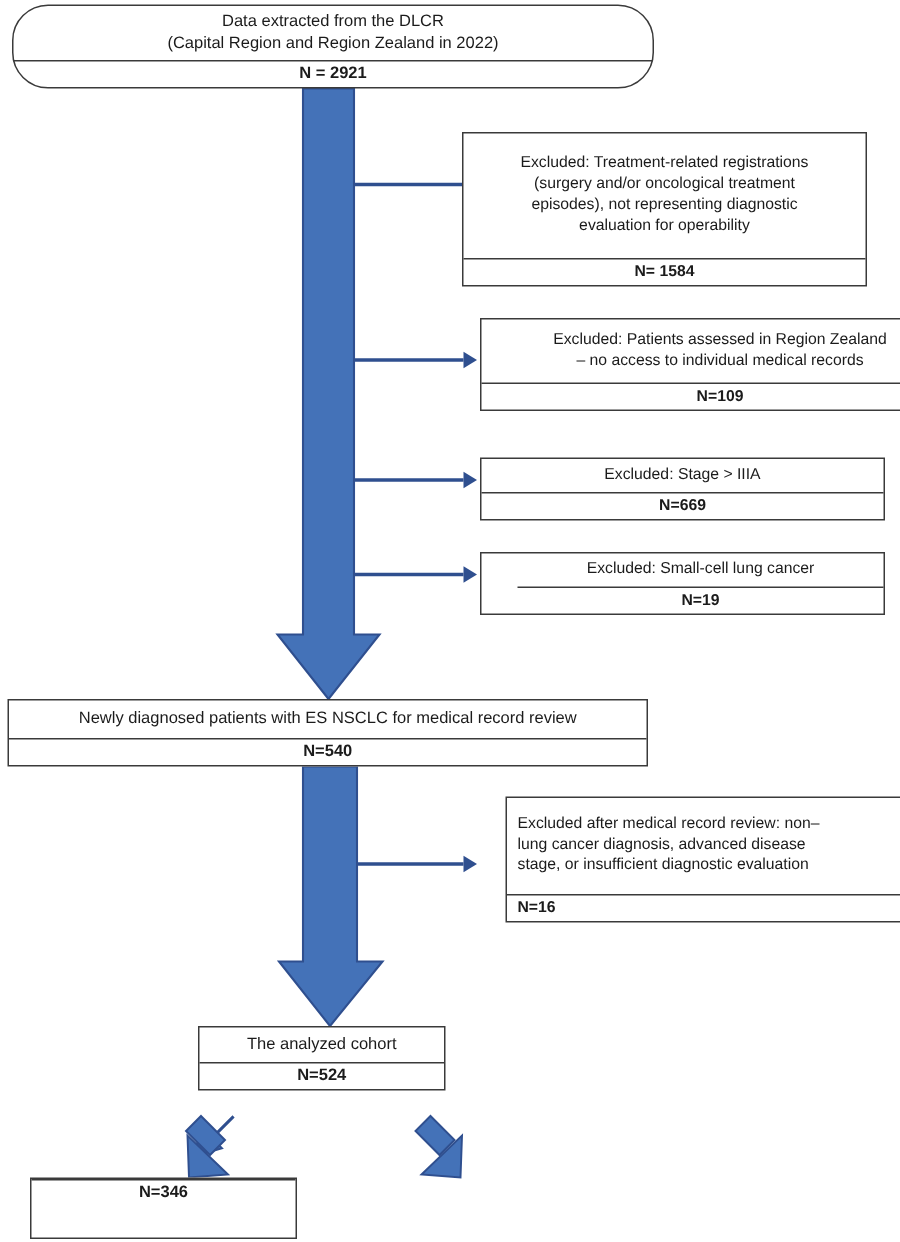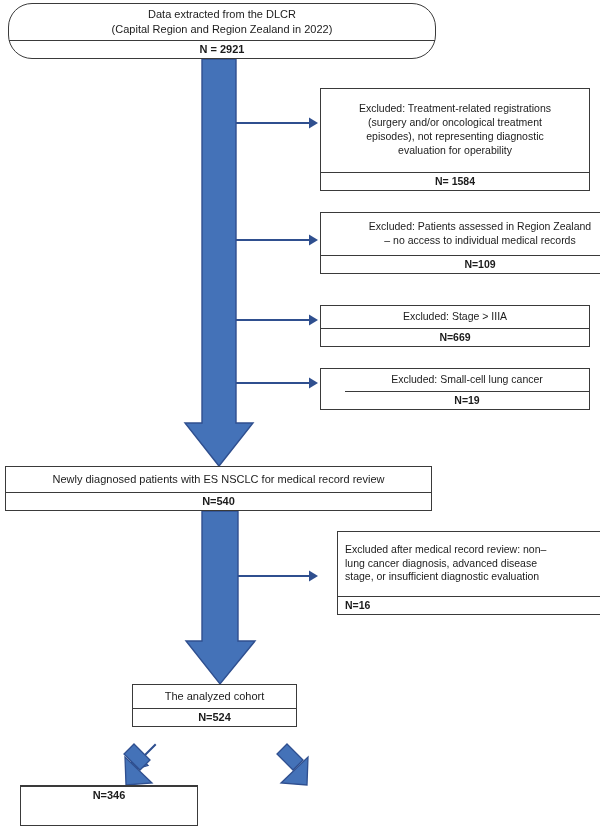--- a/index.html
+++ b/index.html
@@ -130,21 +130,21 @@
       <span class="txt">
         <span>Data extracted from the DLCR</span><br>
         <span>(Capital Region and Region Zealand in 2022)</span>
       </span>
     </div>
     <div class="count">
       <span class="txt">N = 2921</span>
     </div>
   </div>
 
-  <div class="box fs-105" style="left:320px; top:88px; width:270px; height:103px;">
+  <div class="box fs-105" style="left:308px; top:88px; width:270px; height:103px;">
     <div class="body">
       <span class="txt">
         <span>Excluded: Treatment-related registrations</span><br>
         <span>(surgery and/or oncological treatment</span><br>
         <span>episodes), not representing diagnostic</span><br>
         <span>evaluation for operability</span>
       </span>
     </div>
     <div class="count">
       <span class="txt">N= 1584</span>

